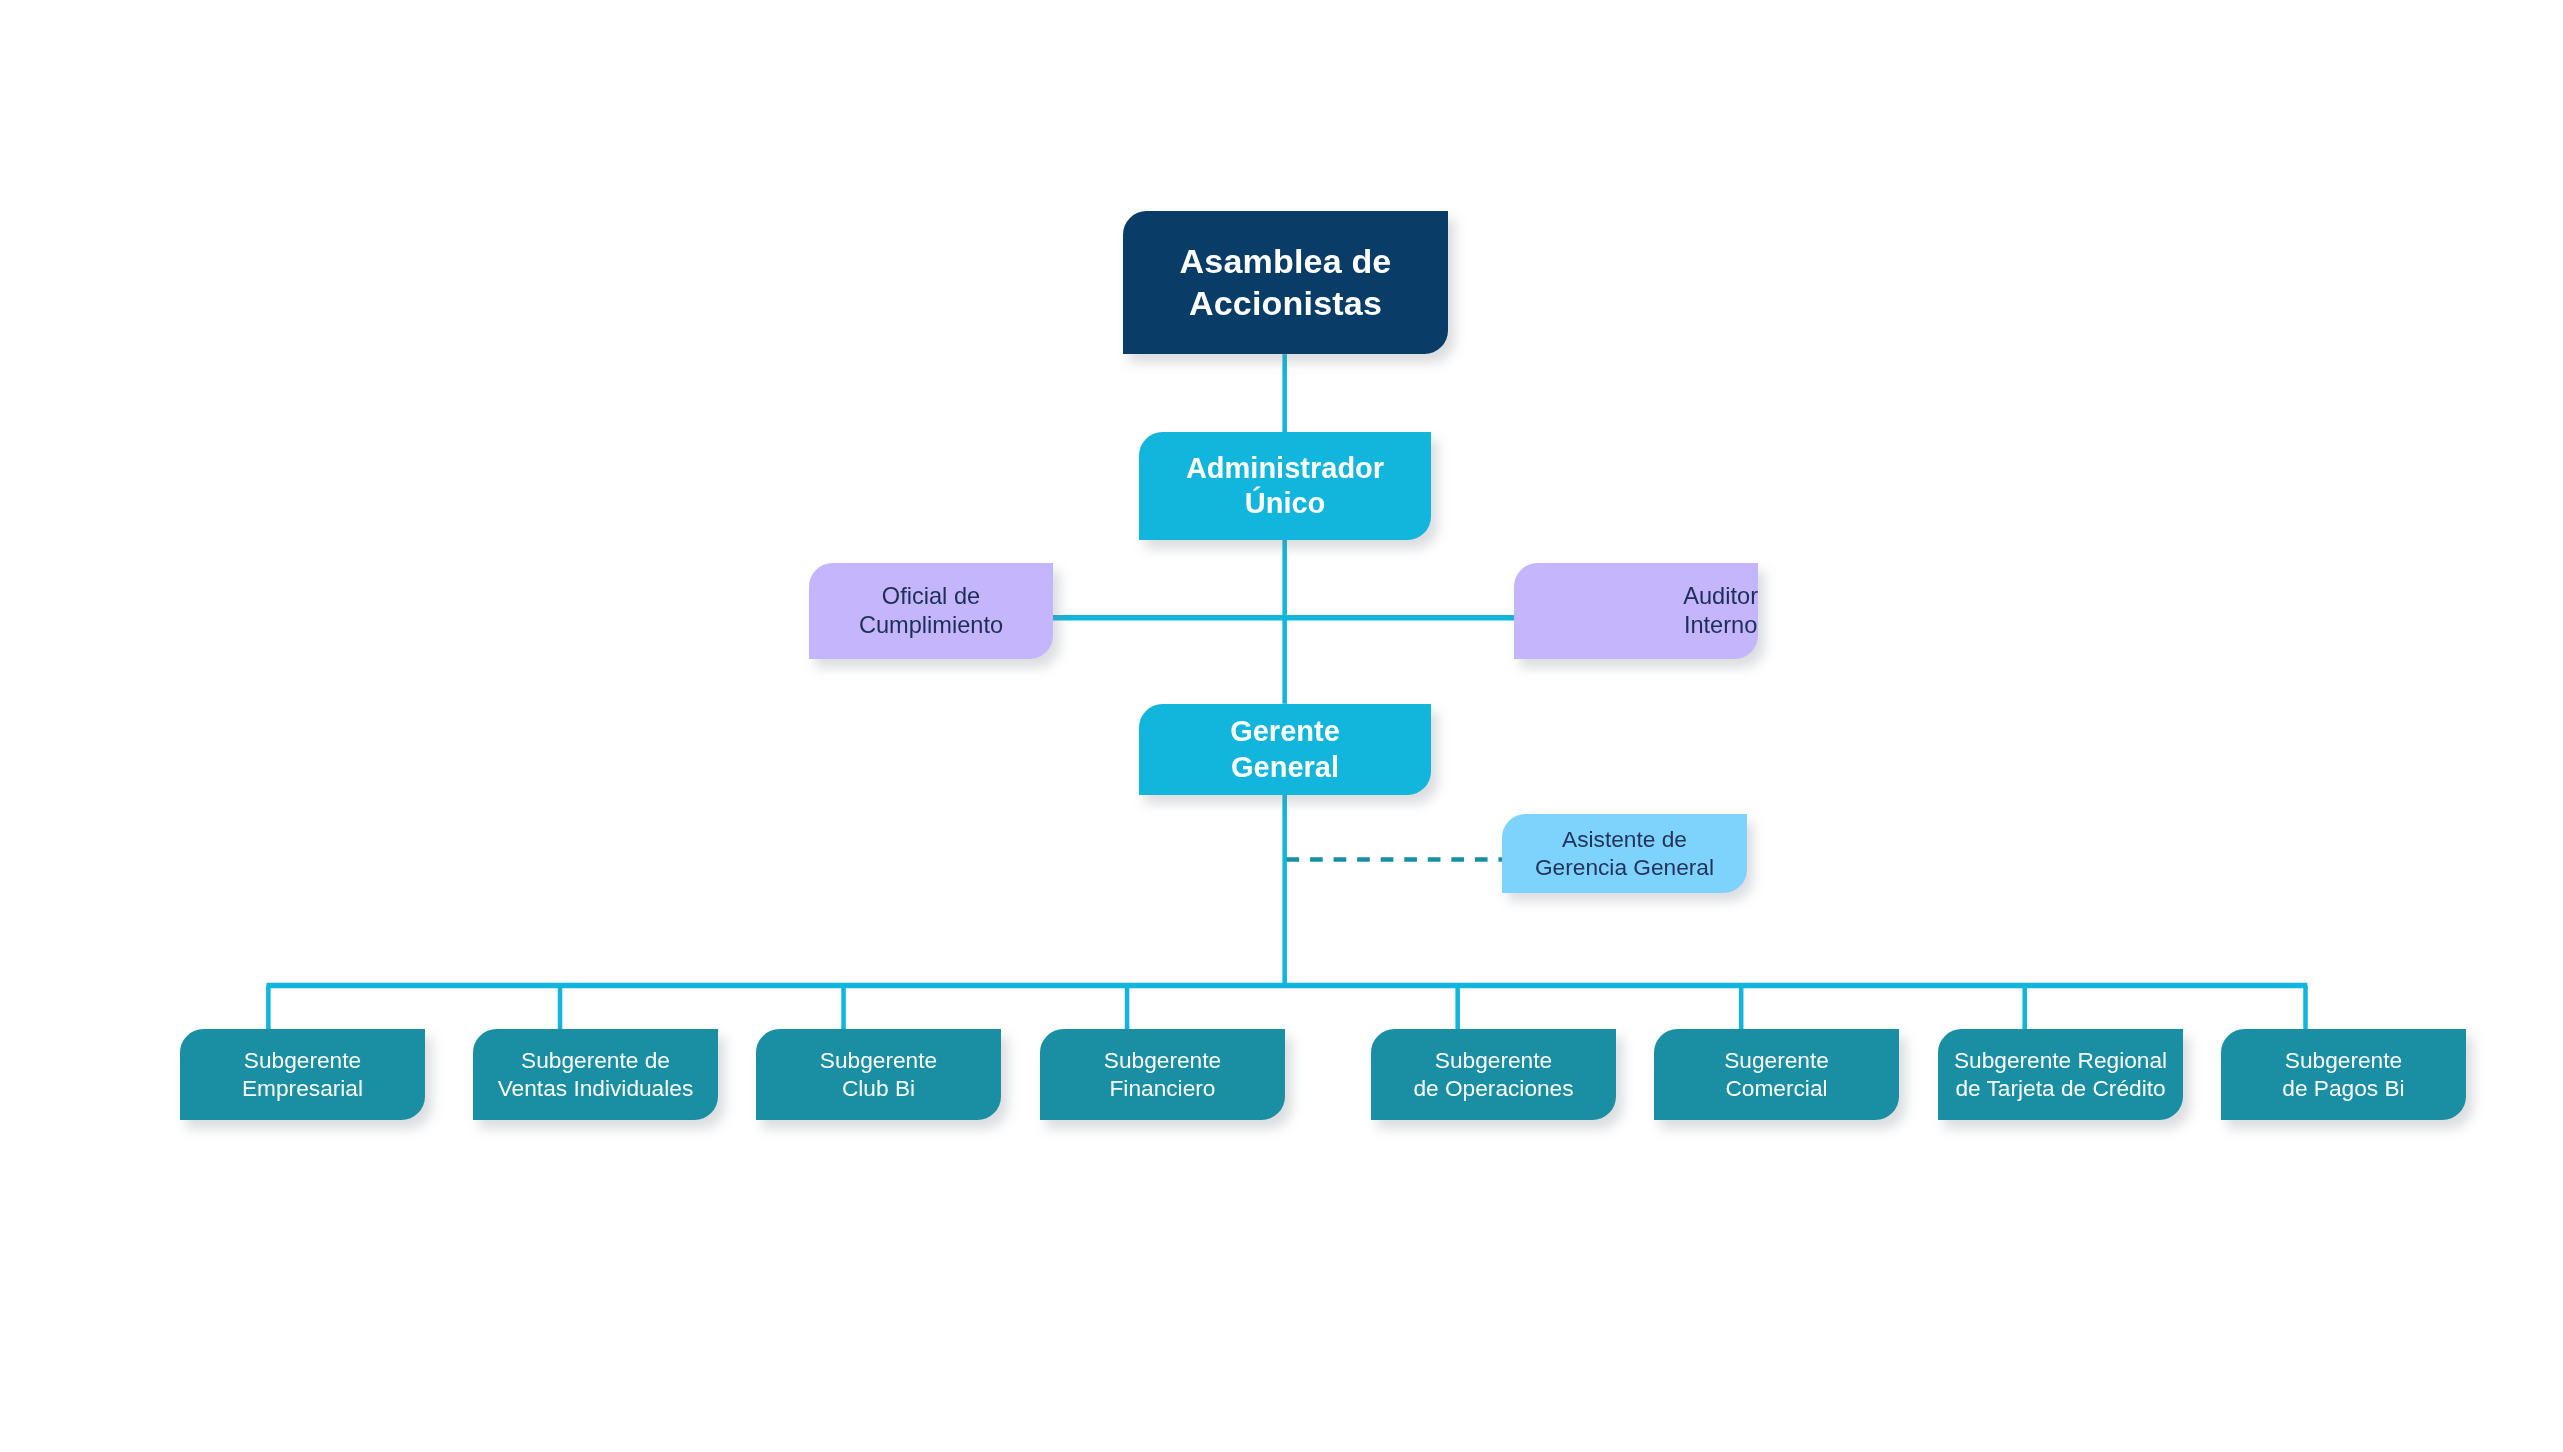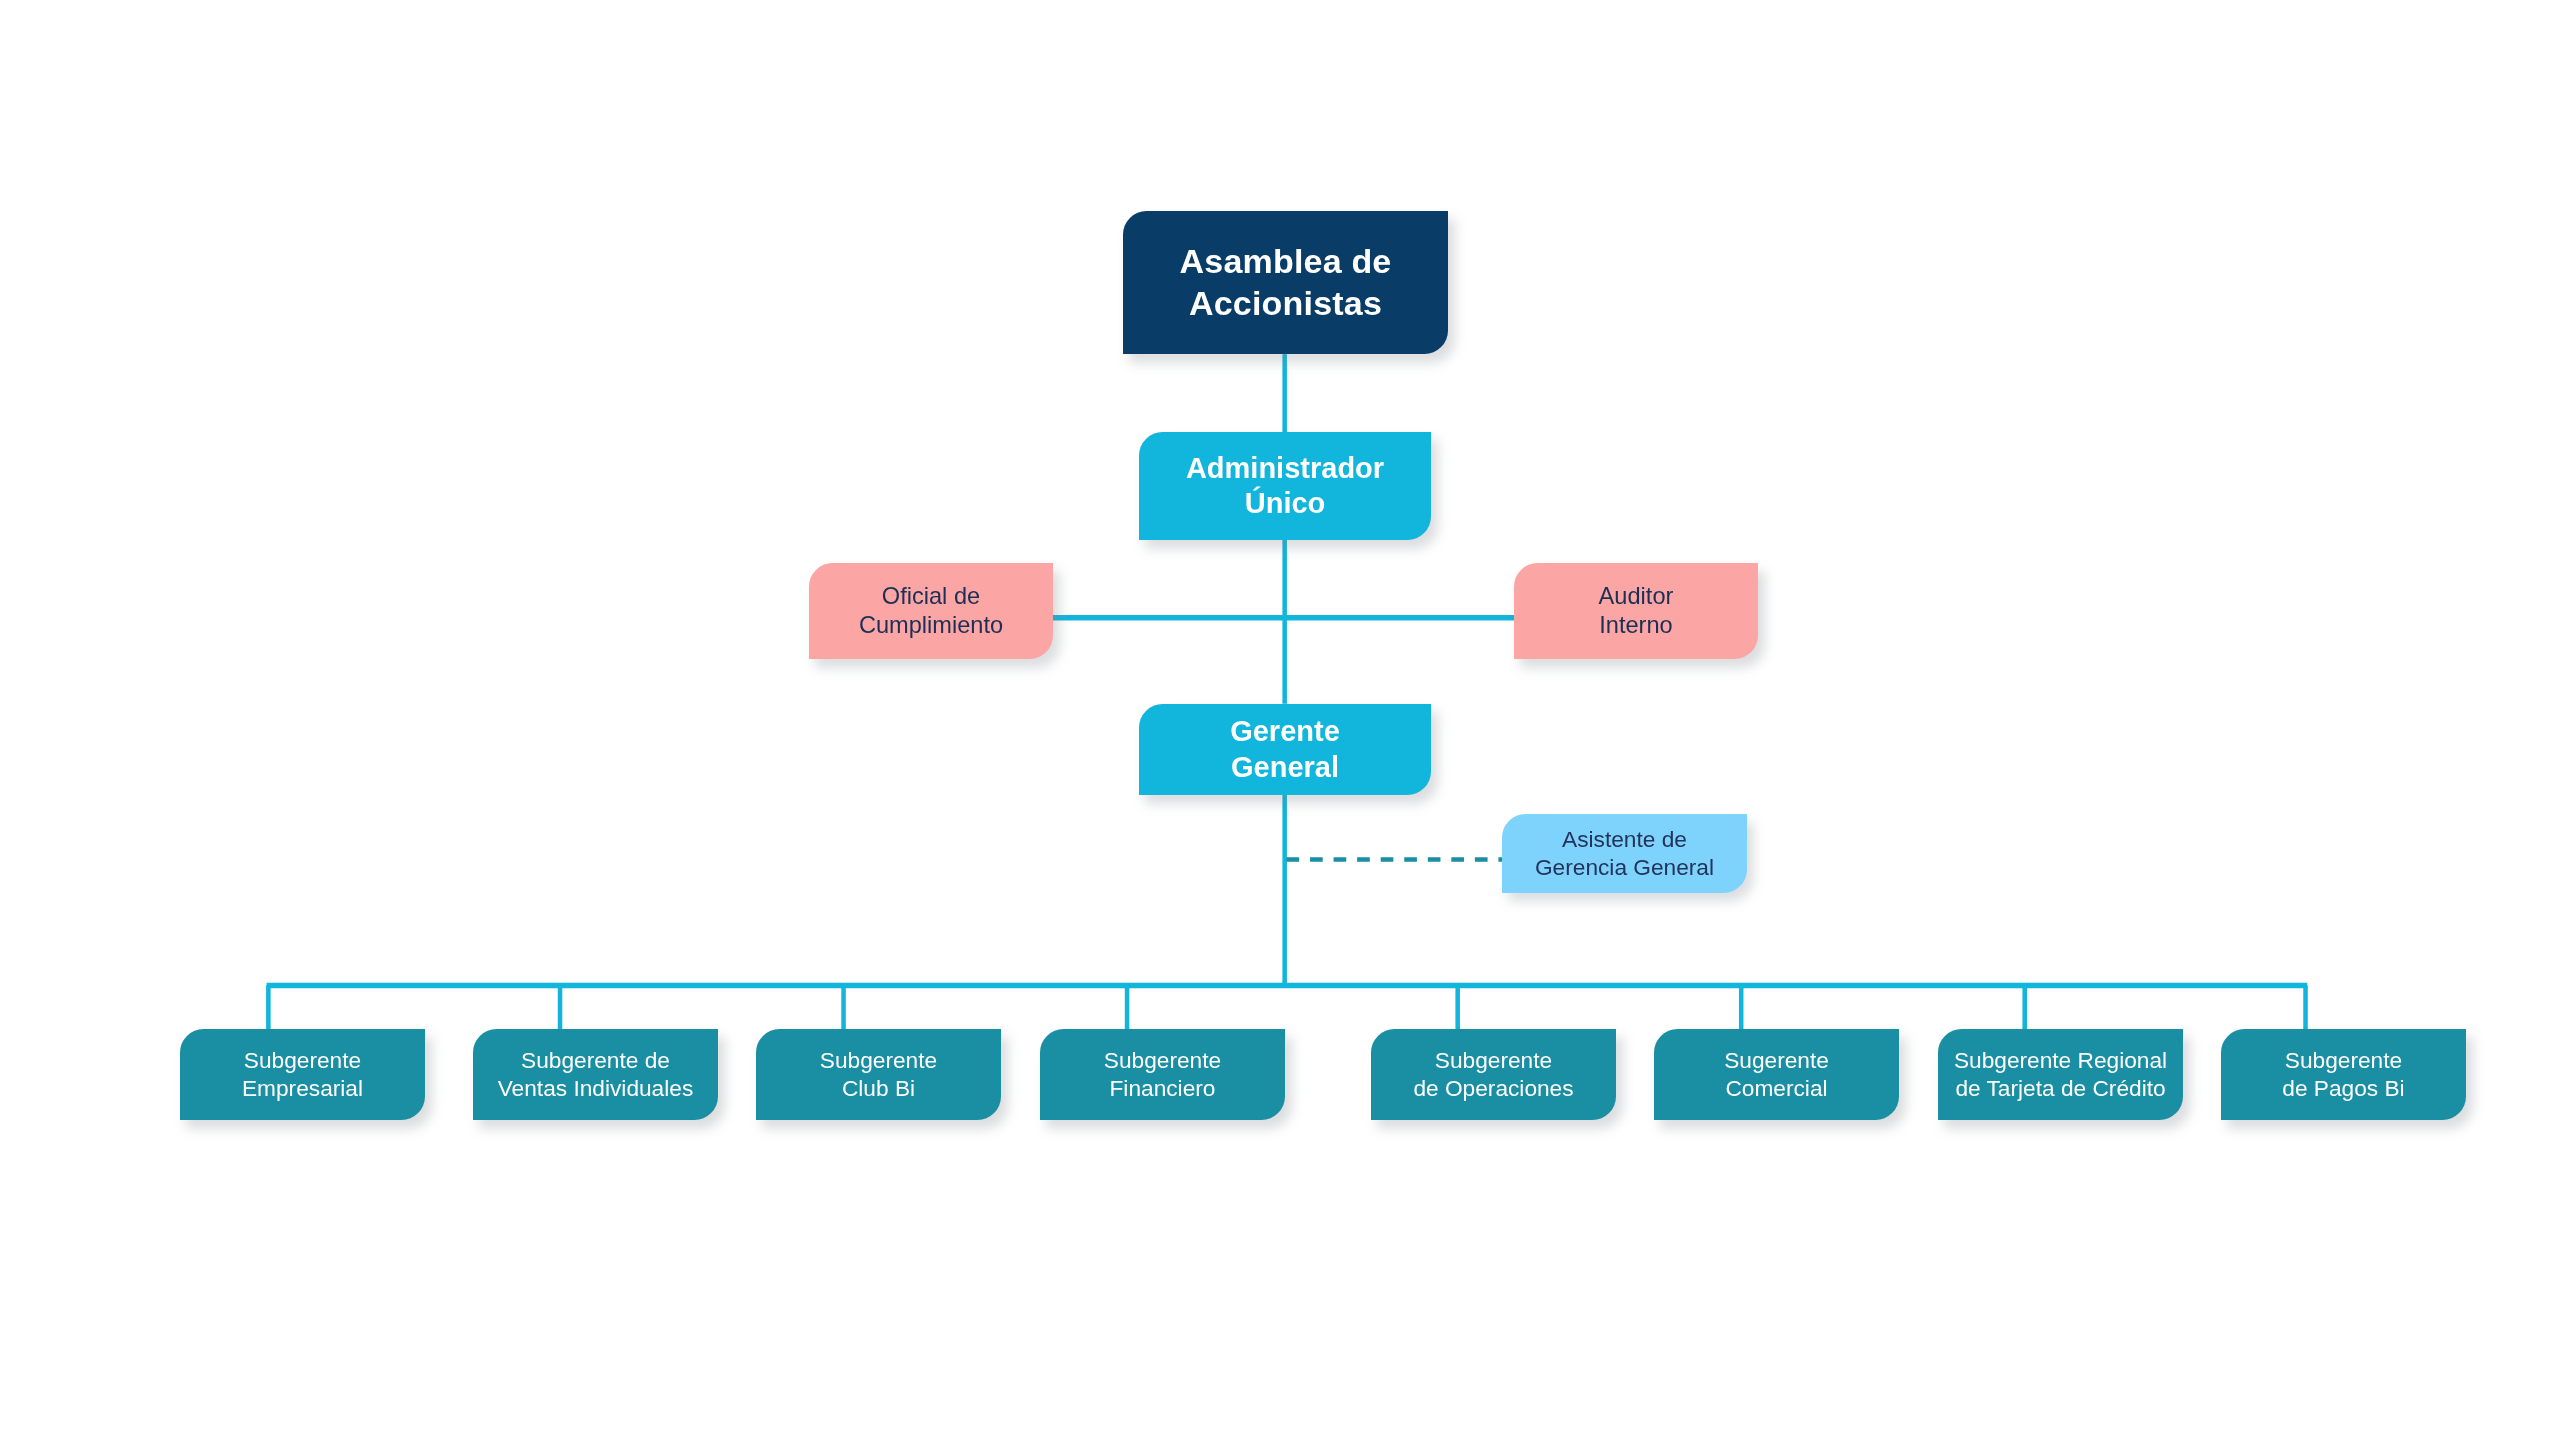--- a/index.html
+++ b/index.html
@@ -38,21 +38,21 @@
     text-align: center;
     border-radius: 23.6px 0 23.6px 0;
     box-shadow: 6.3px 8.2px 11.8px rgba(120,125,130,0.26);
     line-height: 1.22;
     white-space: pre-line;
     z-index: 5;
   }
 
   .node.navy      { background: #0A3C68; color: #ffffff; font-weight: bold; }
   .node.cyan      { background: #12B5DC; color: #ffffff; font-weight: bold; }
-  .node.yellow    { background: #fca5a5; color: #1C2F54; font-weight: normal; }
+  .node.yellow    { background: #c4b5fd; color: #1C2F54; font-weight: normal; }
   .node.teal      { background: #1A8FA3; color: #ffffff; font-weight: normal; }
   .node.grey      { background: #7dd3fc; color: #23335C; font-weight: normal; }
 
   .node .label { display: block; white-space: pre-line; }
 
   
   #node-asamblea {
     left: 1123px; top: 211px; width: 325px; height: 143px;
     font-size: 34px; letter-spacing: 0.2px;
   }
@@ -60,20 +60,21 @@
     left: 1139px; top: 432px; width: 292px; height: 108px;
     font-size: 29px;
   }
   #node-oficial {
     left: 809px; top: 563px; width: 244px; height: 96px;
     font-size: 23.6px;
   }
   #node-auditor {
     left: 1514px; top: 563px; width: 244px; height: 96px;
     font-size: 23.6px;
+    justify-content: flex-end;
   }
   #node-gerente {
     left: 1139px; top: 704px; width: 292px; height: 91px;
     font-size: 29px;
     align-items: center;
   }
   #node-asistente {
     left: 1502px; top: 814px; width: 245px; height: 79px;
     font-size: 22.7px;
   }

